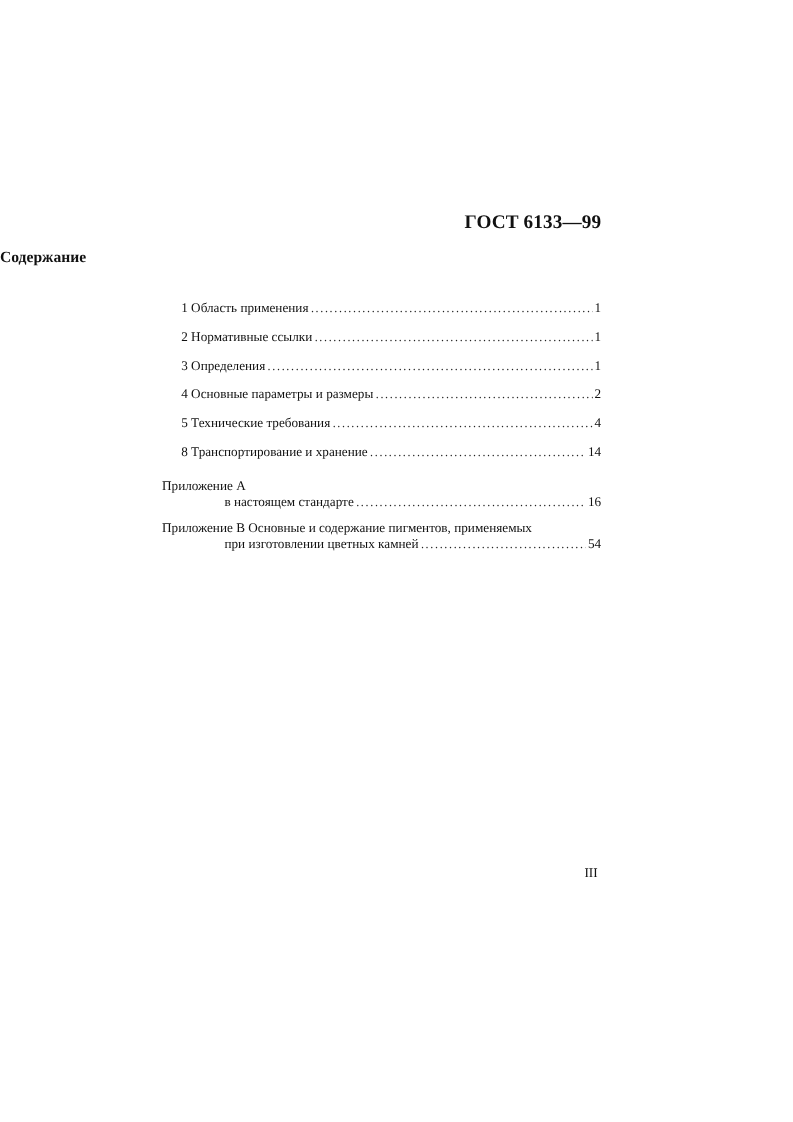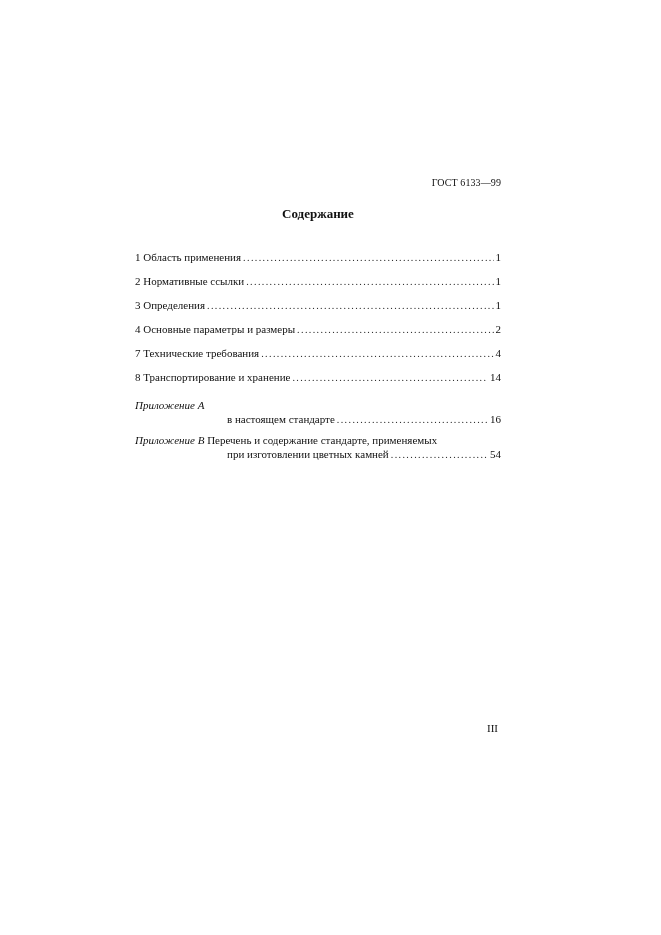--- a/index.html
+++ b/index.html
@@ -12,47 +12,47 @@
       height: 935px;
       position: relative;
       overflow: hidden;
       font-family: "Liberation Serif", "DejaVu Serif", serif;
       color: #111111;
     }
     .doc-code {
       position: absolute;
       top: 177px;
       right: 160px;
-      font-size: 10px;
-      font-weight: normal;
+      font-size: 16px;
+      font-weight: bold;
       letter-spacing: 0.1px;
       text-align: right;
     }
     .toc-title {
       position: absolute;
       top: 206px;
       left: 0;
       width: 636px;
-      text-align: center;
       font-size: 13px;
       font-weight: bold;
     }
     .toc {
       position: absolute;
       left: 135px;
       width: 366px;
       top: 250px;
     }
     .toc-row {
       display: flex;
       align-items: baseline;
       font-size: 11px;
       height: 24px;
       line-height: 14px;
       white-space: nowrap;
+      margin-left: 16px;
     }
     .toc-label {
       flex: 0 0 auto;
     }
     .dots {
       flex: 1 1 auto;
       overflow: hidden;
       margin: 0 2px;
       white-space: nowrap;
       letter-spacing: 1.4px;
@@ -70,26 +70,25 @@
       font-size: 11px;
       line-height: 14px;
       margin-bottom: 6px;
     }
     .appendix .line1 {
       display: flex;
       white-space: nowrap;
     }
     .appendix .prefix {
       flex: 0 0 auto;
-      font-style: italic;
     }
     .appendix .line2 {
       display: flex;
       align-items: baseline;
-      margin-left: 92px;
+      margin-left: 52px;
       white-space: nowrap;
     }
     .page-number {
       position: absolute;
       top: 722px;
       right: 163px;
       font-size: 11px;
       font-weight: normal;
     }
   </style>
@@ -115,21 +114,21 @@
     <span class="toc-label">3 Определения</span>
     <span class="dots"></span>
     <span class="toc-page">1</span>
   </div>
   <div class="toc-row">
     <span class="toc-label">4 Основные параметры и размеры</span>
     <span class="dots"></span>
     <span class="toc-page">2</span>
   </div>
   <div class="toc-row">
-    <span class="toc-label">7 Технические требования</span>
+    <span class="toc-label">5 Технические требования</span>
     <span class="dots"></span>
     <span class="toc-page">4</span>
   </div>
   <div class="toc-row" style="margin-bottom:4px;">
     <span class="toc-label">8 Транспортирование и хранение</span>
     <span class="dots"></span>
     <span class="toc-page">14</span>
   </div>
 
   <div class="appendix">
@@ -139,21 +138,21 @@
     <div class="line2">
       <span>в настоящем стандарте</span>
       <span class="dots"></span>
       <span class="toc-page">16</span>
     </div>
   </div>
 
 
   <div class="appendix">
     <div class="line1">
-      <span class="prefix">Приложение В</span>&nbsp;<span>Перечень и содержание стандарте, применяемых</span>
+      <span class="prefix">Приложение В</span>&nbsp;<span>Основные и содержание пигментов, применяемых</span>
     </div>
     <div class="line2">
       <span>при изготовлении цветных камней</span>
       <span class="dots"></span>
       <span class="toc-page">54</span>
     </div>
   </div>
 </div>
 
 <div class="page-number">III</div>

